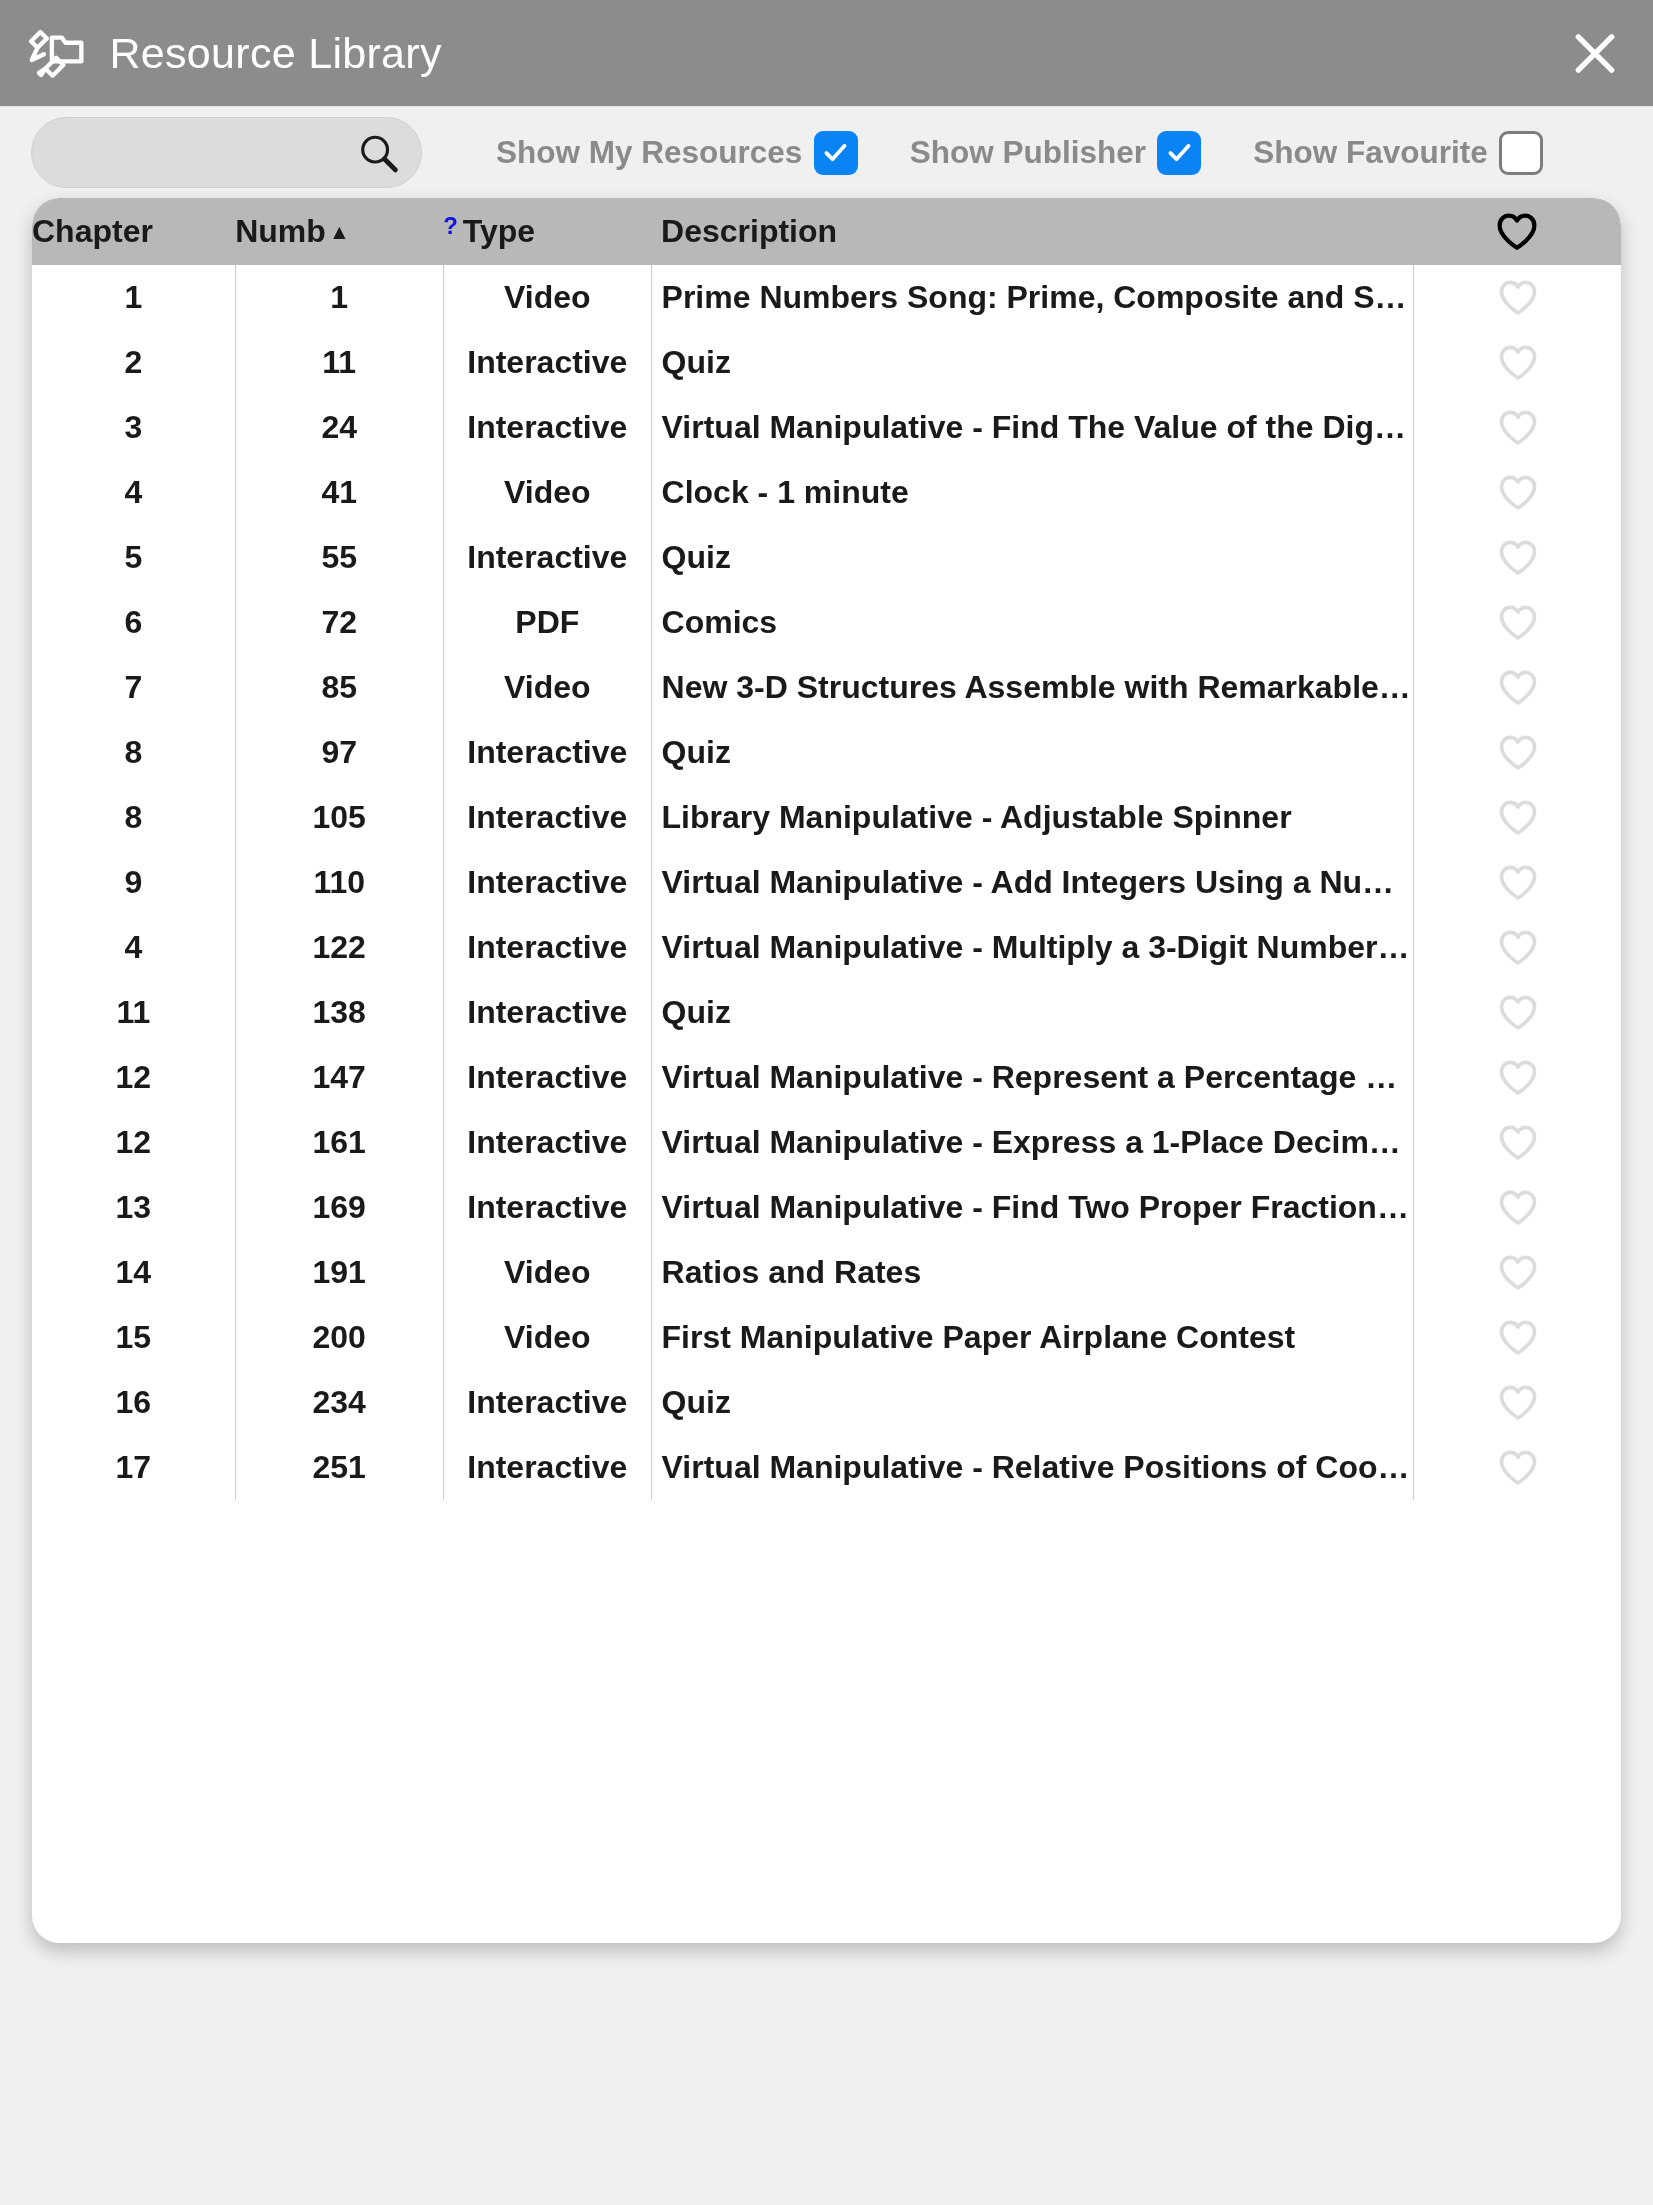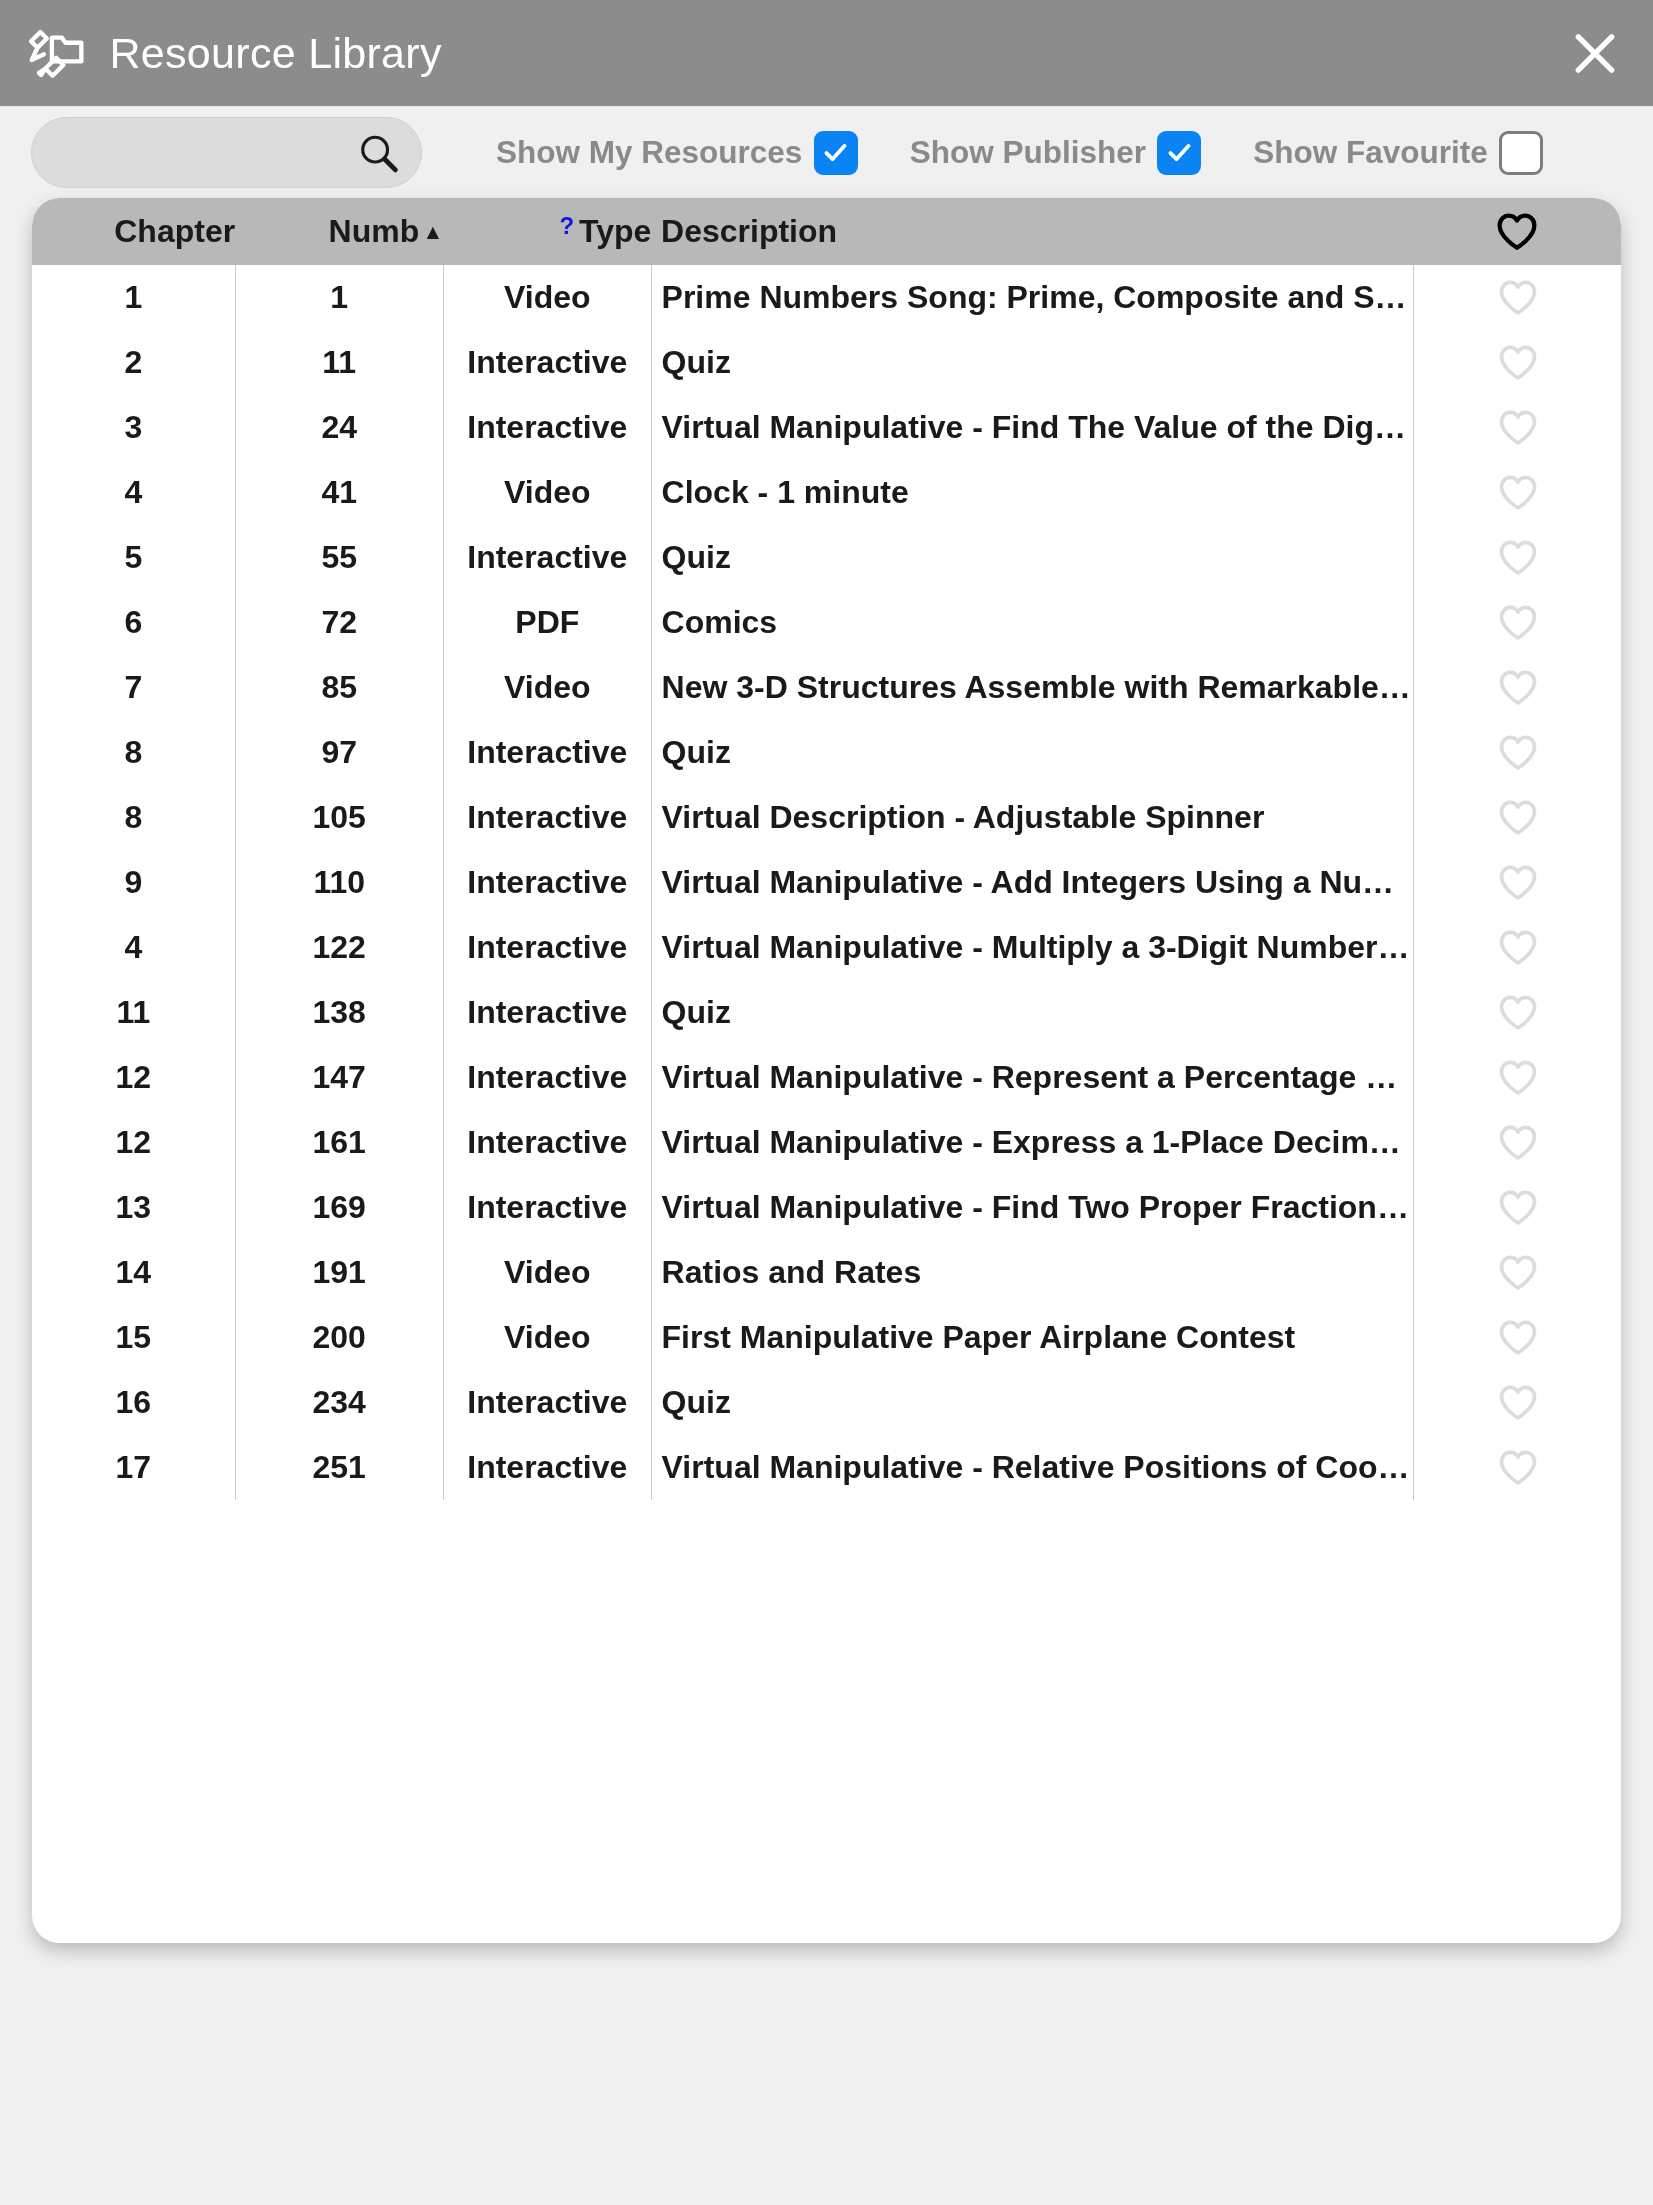--- a/index.html
+++ b/index.html
@@ -138,21 +138,21 @@
     table-layout: fixed;
   }
   #res-table thead tr {
     background: #b8b8b8;
     height: 67px;
   }
   #res-table thead th {
     font-size: 32px;
     font-weight: bold;
     color: #1a1a1a;
-    text-align: right;
+    text-align: left;
     vertical-align: middle;
     padding: 0;
   }
   #res-table thead th.th-chapter { border-top-left-radius: 27.4px; }
   #res-table thead th.th-fav     { border-top-right-radius: 27.4px; }
   #res-table thead th.th-desc    { text-align: left; padding-left: 9.7px; }
 
   .sort-arrow {
     font-size: 21px;
     position: relative;
@@ -399,21 +399,21 @@
                 <svg width="42" height="37" viewBox="0 0 24 22">
                   <path d="M12 20.2 C12 20.2 2.2 14.1 2.2 7.6 C2.2 4.2 4.7 2 7.4 2 C9.5 2 11.2 3.3 12 4.8 C12.8 3.3 14.5 2 16.6 2 C19.3 2 21.8 4.2 21.8 7.6 C21.8 14.1 12 20.2 12 20.2 Z" fill="none" stroke="#dcdcdc" stroke-width="2.2" stroke-linejoin="round"></path>
                 </svg>
               </span>
             </td>
           </tr>
           <tr>
             <td>8</td>
             <td>105</td>
             <td>Interactive</td>
-            <td class="cell-desc">Virtual Description - Adjustable Spinner</td>
+            <td class="cell-desc">Library Manipulative - Adjustable Spinner</td>
             <td class="cell-fav">
               <span class="heart-cell">
                 <svg width="42" height="37" viewBox="0 0 24 22">
                   <path d="M12 20.2 C12 20.2 2.2 14.1 2.2 7.6 C2.2 4.2 4.7 2 7.4 2 C9.5 2 11.2 3.3 12 4.8 C12.8 3.3 14.5 2 16.6 2 C19.3 2 21.8 4.2 21.8 7.6 C21.8 14.1 12 20.2 12 20.2 Z" fill="none" stroke="#dcdcdc" stroke-width="2.2" stroke-linejoin="round"></path>
                 </svg>
               </span>
             </td>
           </tr>
           <tr>
             <td>9</td>

